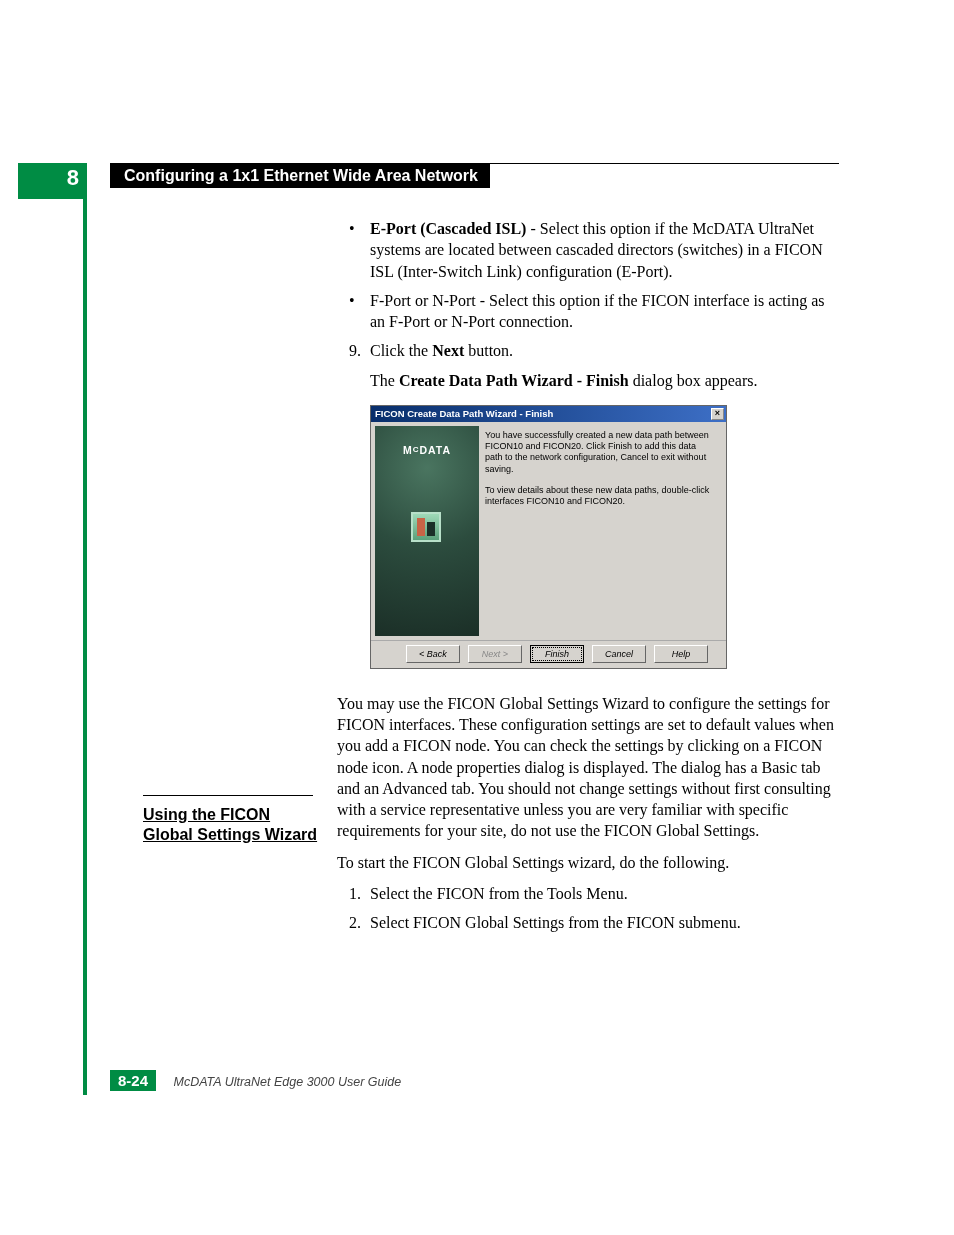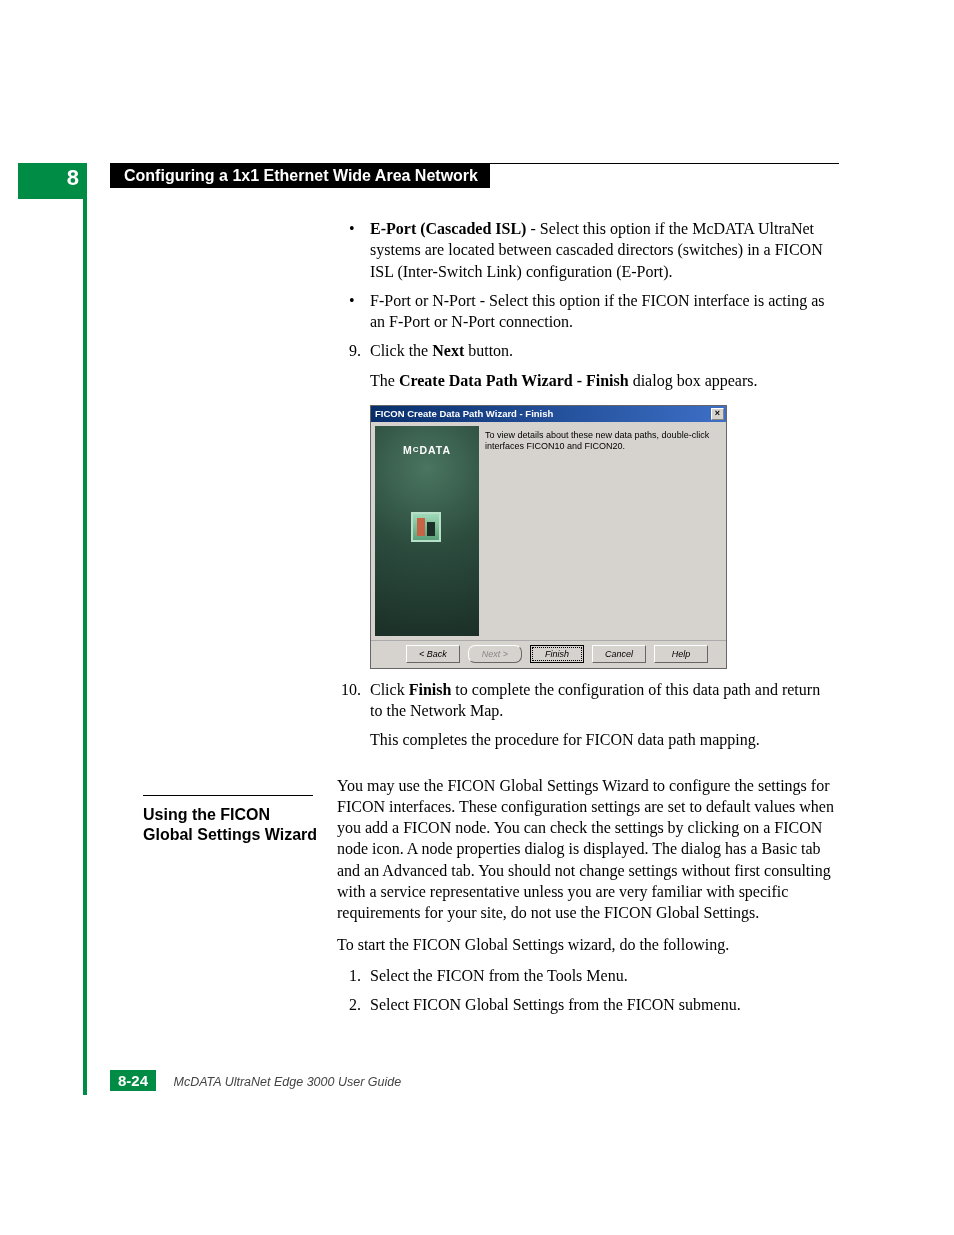--- a/index.html
+++ b/index.html
@@ -210,21 +210,21 @@
     border-top-color: #fff;
     border-left-color: #fff;
     font-family: Tahoma, Arial, sans-serif;
     font-size: 9px;
     text-align: center;
     line-height: 16px;
     box-sizing: border-box;
     padding: 0 4px;
     font-style: italic;
   }
-  .dlg-btn.disabled { color: #888; border-radius: 7px; }
+  .dlg-btn.disabled { color: #888; }
   .dlg-btn.focus {
     outline: 1px dotted #000;
     outline-offset: -3px;
     border: 1px solid #000;
   }
 
   
   .section-heading-rule {
     position: absolute;
     left: 143px;
@@ -302,53 +302,49 @@
         <span class="close">×</span>
       </div>
       <div class="dlg-body">
         <div class="dlg-left">
           <div class="logo">
             M<span class="c">C</span><span>DATA</span>
           </div>
           <div class="icon"></div>
         </div>
         <div class="dlg-right">
+          <p>You have successfully created a new data path between FICON10 and FICON20.  Click Finish to add this data path to the network configuration, Cancel to exit without saving.</p>
           <p>To view details about these new data paths, double-click interfaces FICON10 and FICON20.</p>
         </div>
       </div>
       <div class="dlg-footer">
         <span class="dlg-btn">&lt; Back</span>
         <span class="dlg-btn disabled">Next &gt;</span>
         <span class="dlg-btn focus">Finish</span>
         <span class="dlg-btn">Cancel</span>
         <span class="dlg-btn">Help</span>
       </div>
     </div>
 
-    <div class="numbered">
-      <span class="num">10.</span>
-      <span>Click </span><span class="bold">Finish</span><span> to complete the configuration of this data path and return to the Network Map.</span>
-    </div>
-    <div class="follow">This completes the procedure for FICON data path mapping.</div>
 
     <div class="para" style="margin-top:24px;">You may use the FICON Global Settings Wizard to configure the settings for FICON interfaces. These configuration settings are set to default values when you add a FICON node. You can check the settings by clicking on a FICON node icon. A node properties dialog is displayed. The dialog has a Basic tab and an Advanced tab. You should not change settings without first consulting with a service representative unless you are very familiar with specific requirements for your site, do not use the FICON Global Settings.</div>
     <div class="para">To start the FICON Global Settings wizard, do the following.</div>
 
     <div class="numbered">
       <span class="num">1.</span>
       <span>Select the FICON from the Tools Menu.</span>
     </div>
     <div class="numbered">
       <span class="num">2.</span>
       <span>Select FICON Global Settings from the FICON submenu.</span>
     </div>
 
   </div>
 
   <div class="section-heading-rule" style="top:795px;"></div>
-  <div class="section-heading" style="top:805px;">Using the FICON Global Settings Wizard</div>
+  <div class="section-heading" style="top:805px;text-decoration:underline;">Using the FICON Global Settings Wizard</div>
 
   <div class="footer">
     <span class="pg">8-24</span>
     <span class="title">McDATA UltraNet Edge 3000 User Guide</span>
   </div>
 
 </div>
 
 </body></html>

